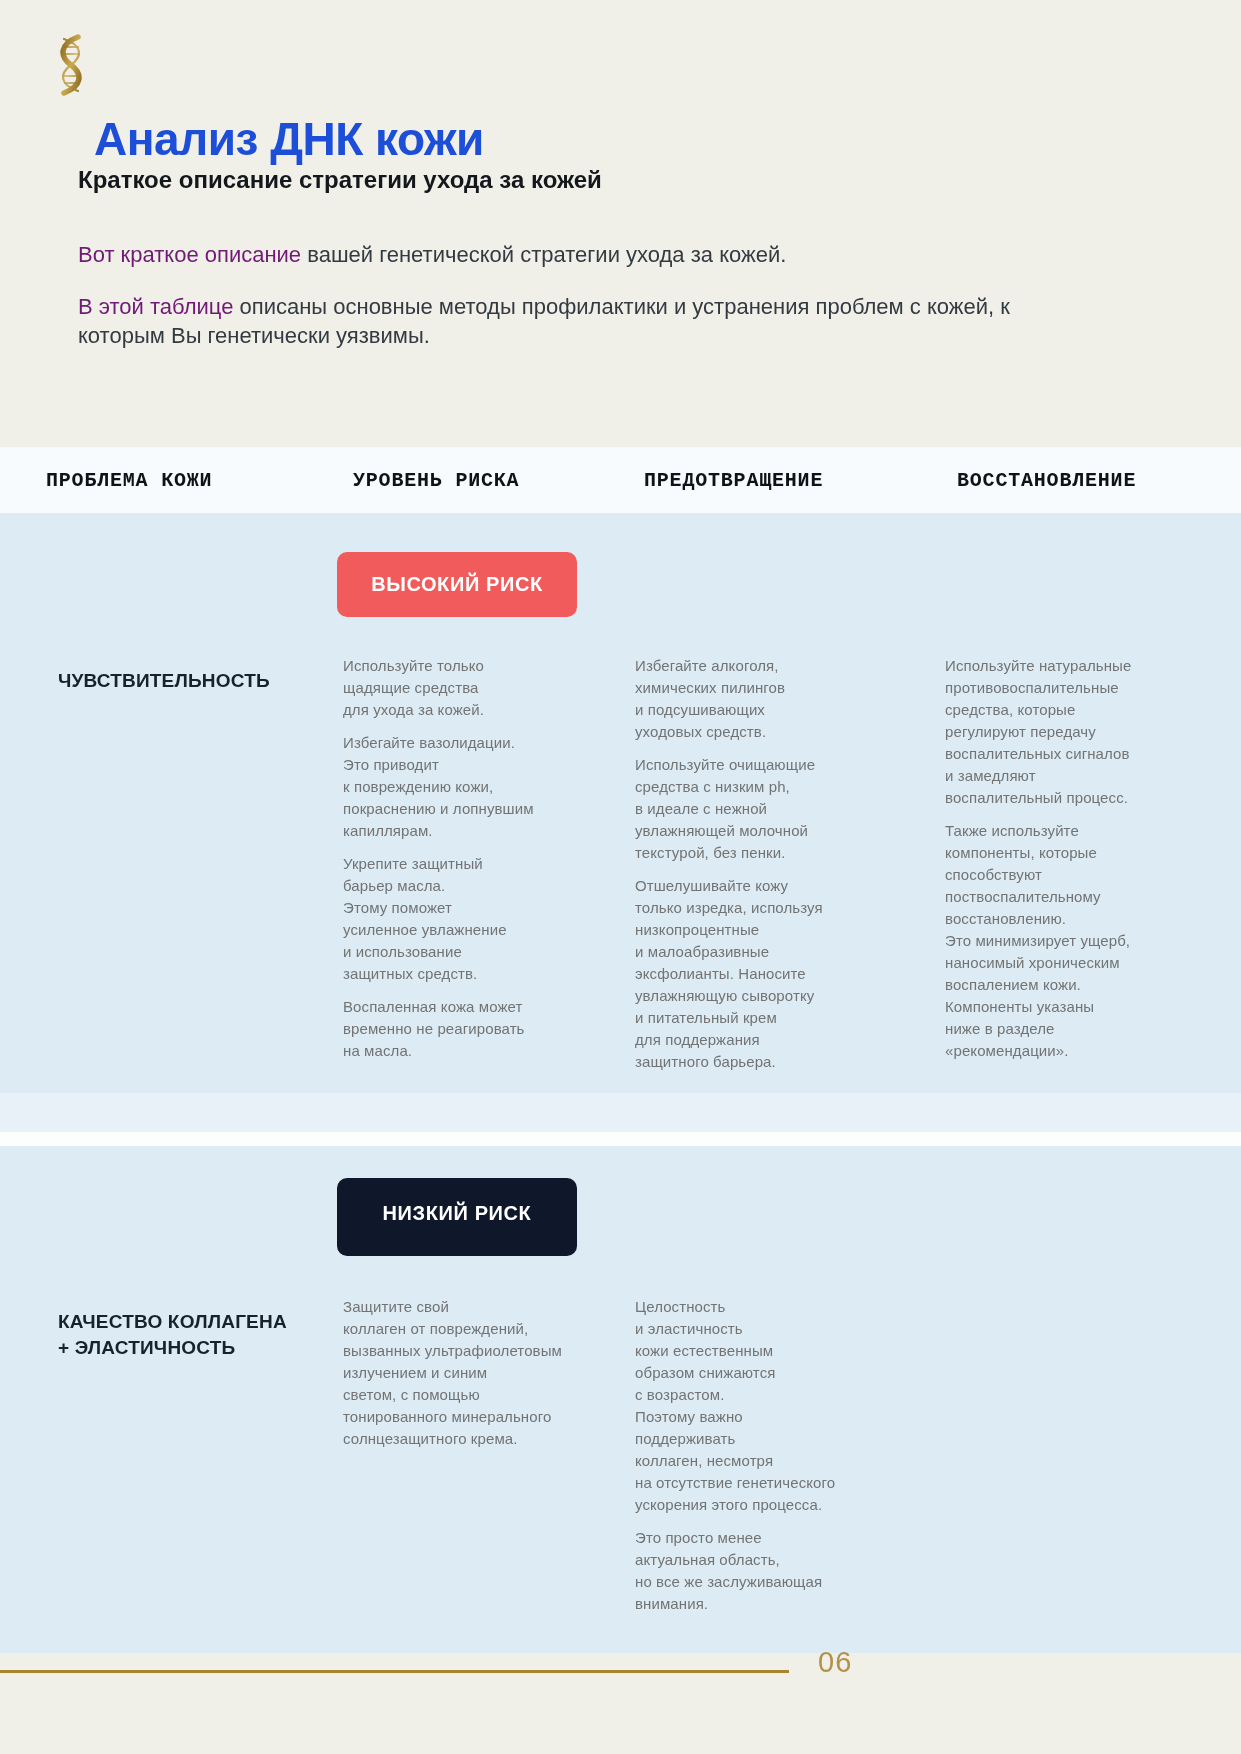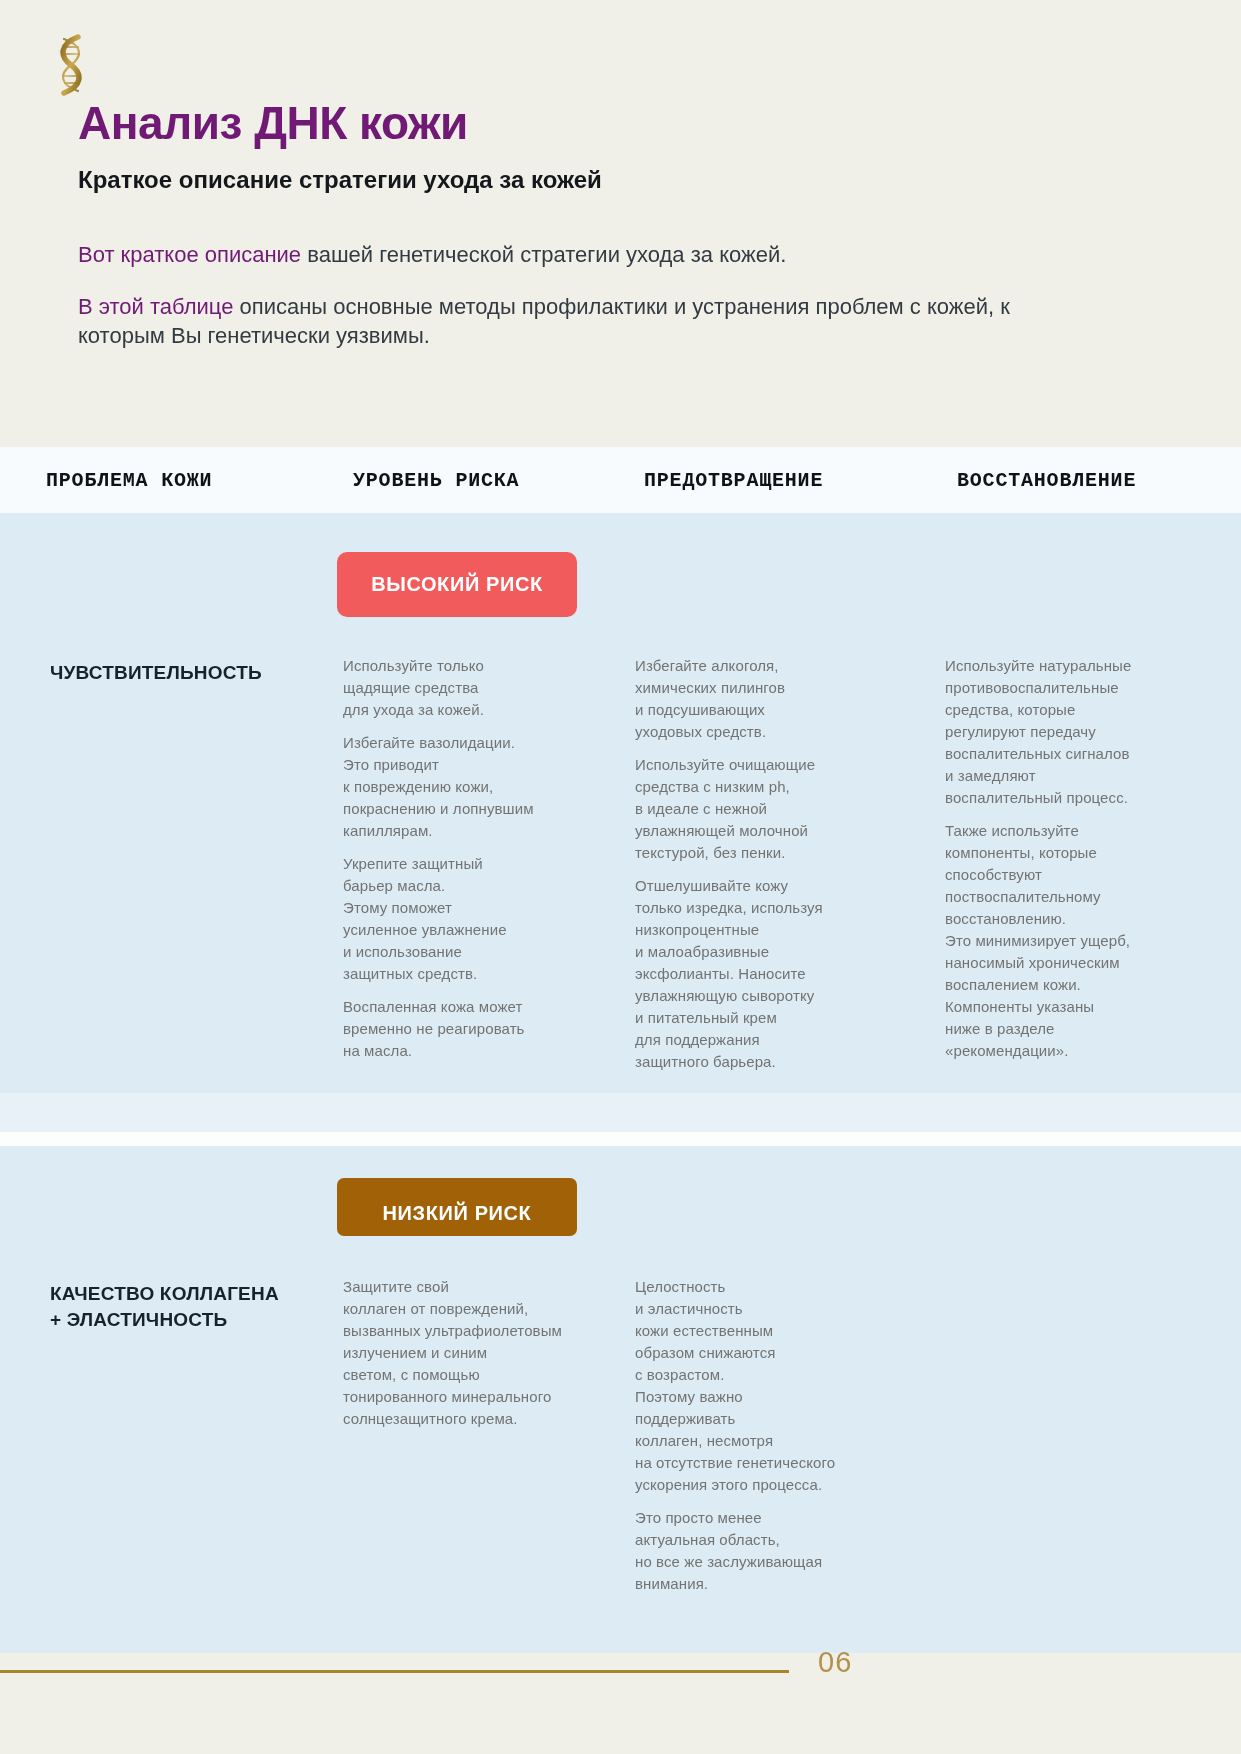--- a/index.html
+++ b/index.html
@@ -2,22 +2,22 @@
 <html><head>
 <meta charset="utf-8">
 <style>
   html,body{margin:0;padding:0;background:#e5e5e0;}
   .page{
     position:relative;width:1241px;height:1754px;margin:0 auto;
     background:#f0f0e9;overflow:hidden;
     font-family:"Liberation Sans","DejaVu Sans",sans-serif;
   }
   .logo{position:absolute;left:50px;top:34px;}
-  .title{position:absolute;left:78px;top:96px;margin:0;font-size:46px;font-weight:800;
-    letter-spacing:-0.5px;color:#701a75;}
+  .title{position:absolute;left:78px;top:96px;margin:16px;font-size:46px;font-weight:800;
+    letter-spacing:-0.5px;color:#1d4ed8;}
   .subtitle{position:absolute;left:78px;top:166px;margin:0;font-size:24px;font-weight:700;color:#14181c;}
   .intro{position:absolute;left:78px;margin:0;font-size:22px;line-height:29px;color:#333a41;max-width:965px;}
   .intro .b{font-weight:400;color:#701a75;}
   .intro-1{top:240px;}
   .intro-2{top:292px;}
 
   .band{position:absolute;left:0;width:1241px;box-sizing:border-box;}
   .thead{top:447px;height:66px;background:#f8fbfd;display:grid;
     grid-template-columns:297px 292px 310px 252px;align-items:center;
     padding-left:46px;padding-right:44px;}
@@ -31,28 +31,28 @@
   .sec2{top:1146px;height:507px;}
   .band-light{top:1093px;height:39px;background:#e8f1f7;}
   .band-white{top:1132px;height:14px;background:#fcfdfd;}
 
   .badge{
     display:block;width:240px;box-sizing:border-box;margin-left:337px;
     border-radius:10px;text-align:center;color:#ffffff;font-weight:700;
     font-size:20px;letter-spacing:0.6px;white-space:nowrap;
   }
   .badge-high{background:#f25b5b;height:65px;line-height:65px;margin-top:39px;}
-  .badge-low{background:#a16207;height:58px;line-height:70px;margin-top:32px;border-radius:7px;}
+  .badge-low{background:#0f172a;height:78px;line-height:70px;margin-top:32px;}
 
   .cols{display:grid;grid-template-columns:297px 292px 310px 252px;
     padding-left:46px;padding-right:44px;box-sizing:border-box;}
   .sec1 .cols{margin-top:38px;}
   .sec2 .cols{margin-top:40px;}
   .problem{font-size:19px;font-weight:700;line-height:26px;color:#17222c;
-    white-space:pre;letter-spacing:0.2px;margin:4px;padding-top:1px;}
+    white-space:pre;letter-spacing:0.2px;margin:12px;padding-top:1px;}
   .cell-p{margin:0 0 11px 0;font-size:15px;line-height:22px;color:#737373;
     white-space:pre;letter-spacing:0.1px;}
 
   .gold-line{position:absolute;left:0;top:1670px;width:789px;height:3px;background:#a8842e;}
   .page-num{position:absolute;left:818px;top:1646px;font-size:29px;font-weight:400;
     color:#b3914a;letter-spacing:1px;}
 </style>
 </head>
 <body>
 

